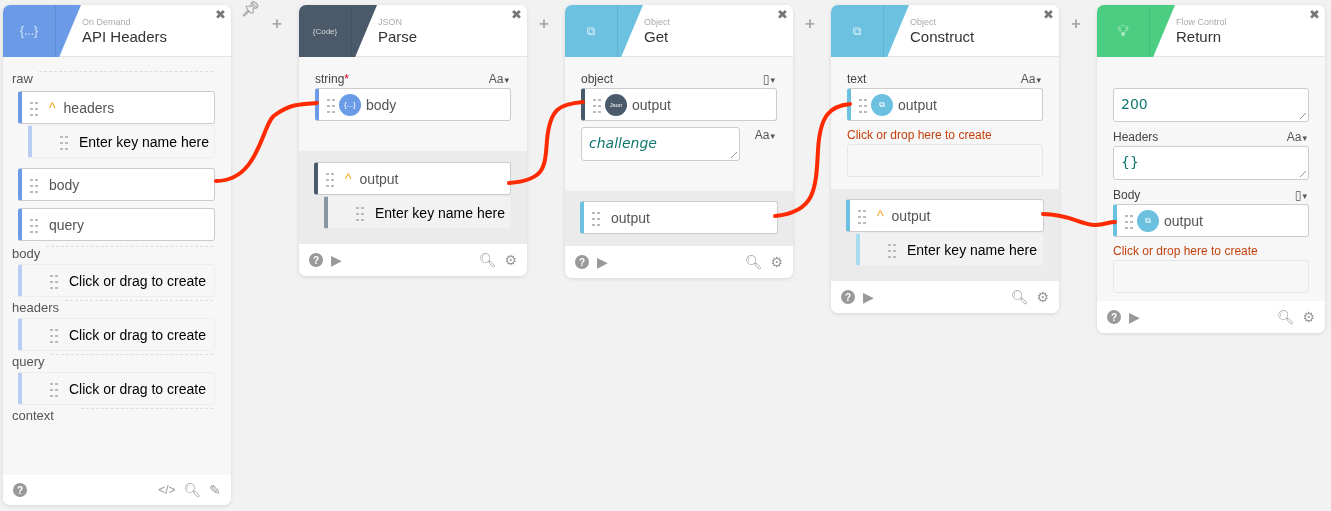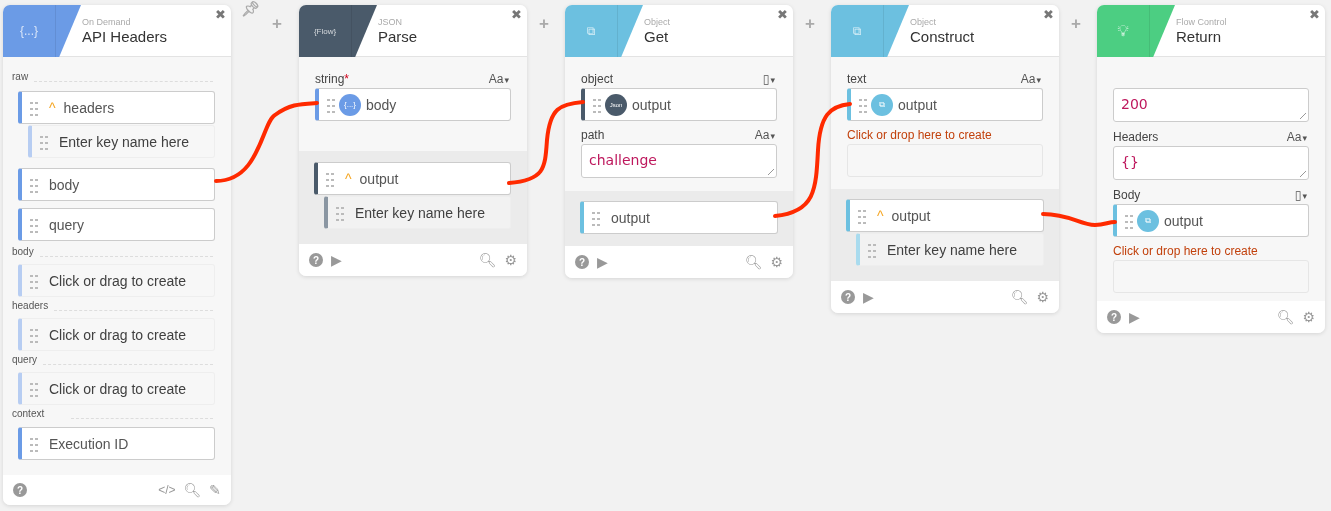--- a/index.html
+++ b/index.html
@@ -40,54 +40,54 @@
   .hdr-sub {
     position: absolute; left: 79px; top: 12px; font-size: 9px; color: #aaa;
   }
   .hdr-title {
     position: absolute; left: 79px; top: 23px; font-size: 15px; color: #333;
   }
   .close-x {
     position: absolute; right: 5px; top: 2px; font-size: 13px; color: #777; font-weight: bold; cursor: pointer;
   }
   .section-label {
-    font-size: 10px; color: #555; display: flex; align-items: flex-end; gap: 6px;
+    font-size: 13px; color: #555; display: flex; align-items: flex-start; gap: 6px;
   }
   .section-label .dash { flex: 1; border-top: 1px dashed #ddd; margin-right: 14px; }
   .field-label {
     font-size: 12px; color: #444; display: flex; justify-content: space-between; padding-right: 2px;
   }
   .req { color: #d0021b; }
   .type-sel { font-size: 12px; color: #555; }
   .type-sel::after { content: "▾"; font-size: 9px; margin-left: 1px; }
   .pill {
     position: absolute;
     height: 33px;
     background: #fff;
     border: 1px solid #ccc;
     border-radius: 3px;
     display: flex; align-items: center;
     font-size: 14px; color: #555;
     border-left-width: 4px;
   }
-  .pill.ghost { background: #f7f7f7; border-color: #eee; color: #404040; border-left-width: 4px; }
+  .pill.ghost { background: #f7f7f7; border-color: #eee; color: #000000; border-left-width: 4px; padding-left: 20px; }
   .grip {
     width: 10px; height: 16px; margin: 0 10px 0 7px;
     background-image: radial-gradient(circle, #bbb 1.3px, transparent 1.5px);
     background-size: 5px 6px;
   }
   .caret-up { color: #f5a623; margin-right: 8px; font-size: 14px; }
   .badge {
     width: 22px; height: 22px; border-radius: 50%;
     display: inline-flex; align-items: center; justify-content: center;
     color: #fff; font-size: 8px; margin-right: 5px;
   }
   .textbox {
     position: absolute; background: #fff; border: 1px solid #ccc; border-radius: 3px;
-    font-size: 14px; color: #be185d; padding: 7px;
+    font-size: 14px; color: #0f766e; padding: 7px;
     font-family: "DejaVu Sans", sans-serif;
   }
   .textbox::after {
     content: ""; position: absolute; right: 2px; bottom: 2px; width: 6px; height: 6px;
     border-right: 1px solid #999; border-bottom: 1px solid #999; transform: skew(0);
     background: linear-gradient(135deg, transparent 45%, #999 50%, transparent 55%);
     border: none;
   }
   .dropzone {
     position: absolute; background: #f7f7f7; border: 1px solid #e6e6e6; border-radius: 3px;
@@ -173,40 +173,36 @@
   </div>
   <div class="pill ghost" style="left:15px; top:367px; width:197px; border-left-color:#b7cdf2;">
     <span class="grip"></span>
     <span>Click or drag to create</span>
   </div>
 
   <div class="section-label" style="position:absolute; left:9px; top:403px; width:215px;gap:27px;">
     <span>context</span>
       <span class="dash"></span>
   </div>
-  <div class="pill" style="left:15px; top:422px; width:197px; border-left-color:#6b9be6;">
-    <span class="grip"></span>
-    <span>Execution ID</span>
-  </div>
 
   <div class="card-footer" style="height:30px;">
     <span class="qmark">?</span>
     <span class="spacer"></span>
     <span class="ficon" style="font-size:12px;">&lt;/&gt;</span>
     <span class="ficon">🔍︎</span>
     <span class="ficon">✎</span>
   </div>
 </div>
 
 <div class="card" style="left:299px; width:228px; height:271px;">
   <div class="card-header">
     <div class="hdr-color" style="background:#4a5a6a;">
         <div class="divider"></div>
       </div>
-    <div class="hdr-icon" style="font-size:8px;">{Flow}</div>
+    <div class="hdr-icon" style="font-size:8px;">{Code}</div>
     <div class="hdr-sub">JSON</div>
     <div class="hdr-title">Parse</div>
     <span class="close-x">✖</span>
   </div>
   <div class="field-label" style="position:absolute; left:16px; top:67px; width:196px;">
     <span><span>string</span><span class="req">*</span></span>
     <span class="type-sel">Aa</span>
   </div>
   <div class="pill" style="left:16px; top:83px; width:196px; border-left-color:#6b9be6;">
     <span class="grip" style="margin-right:3px;"></span>
@@ -248,21 +244,21 @@
   </div>
   <div class="pill" style="left:16px; top:83px; width:196px; border-left-color:#4a5a6a;">
     <span class="grip" style="margin-right:3px;"></span>
     <span class="badge" style="background:#4a5a6a; font-size:6px;">Json</span>
     <span>output</span>
   </div>
   <div class="field-label" style="position:absolute; left:16px; top:123px; width:196px;">
     <span>path</span>
     <span class="type-sel">Aa</span>
   </div>
-  <div class="textbox" style="left:16px; top:139px; width:196px; height:34px;">challenge</div>
+  <div class="textbox" style="left:16px; top:122px; width:159px; height:34px;font-style:italic;">challenge</div>
   <div class="out-area" style="top:186px; height:57px;"></div>
   <div class="pill" style="left:15px; top:196px; width:198px; border-left-color:#6cc0e0;">
     <span class="grip"></span>
     <span>output</span>
   </div>
   <div class="card-footer">
     <span class="qmark">?</span>
     <span class="ficon">▶</span>
     <span class="spacer"></span>
     <span class="ficon">🔍︎</span>

